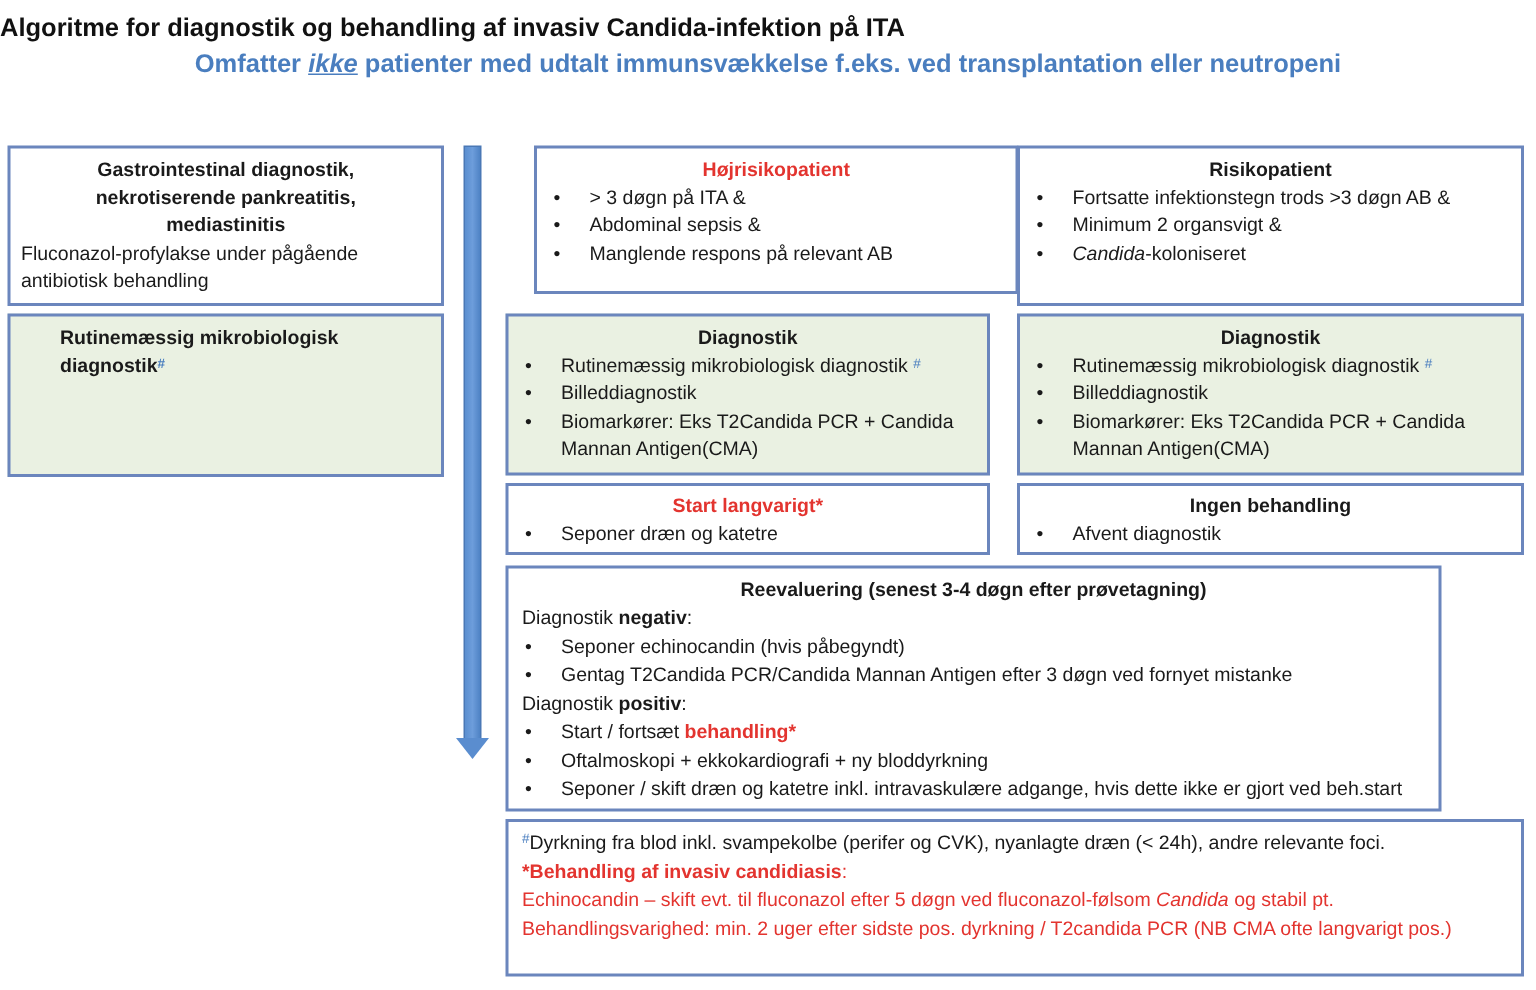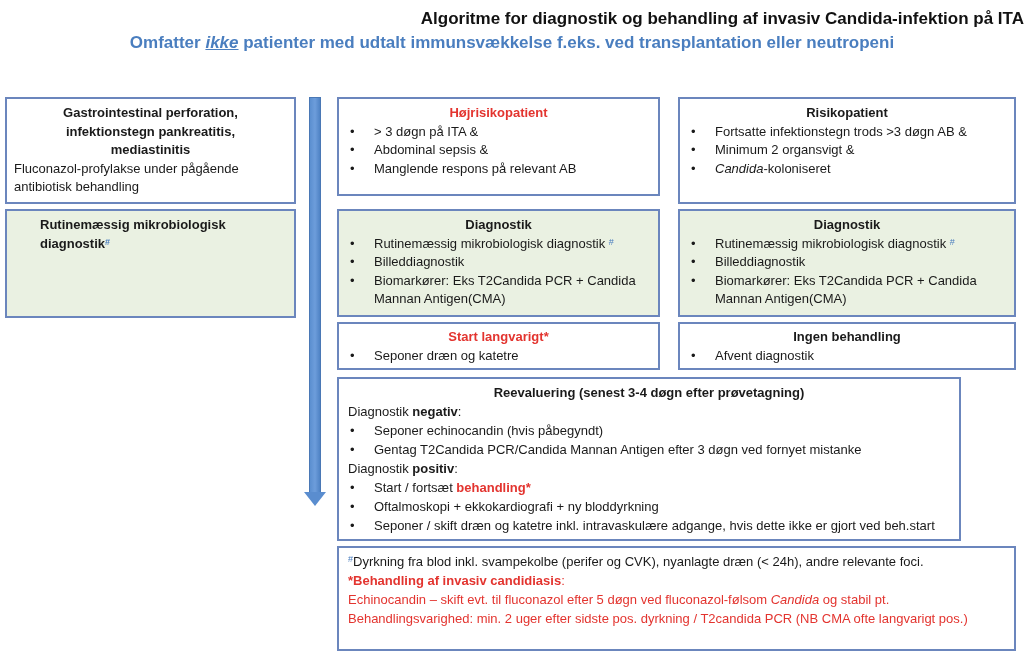--- a/index.html
+++ b/index.html
@@ -1,21 +1,21 @@
 <!DOCTYPE html>
 <html><head>
 <meta charset="utf-8">
 <style>
   html, body { margin:0; padding:0; }
   body {
     width:1024px; height:660px; background:#ffffff; position:relative; overflow:hidden;
     font-family:"Liberation Sans", sans-serif; color:#1a1a1a;
   }
   .title {
-    position:absolute; left:0; top:9px; width:1024px; text-align:right;
+    position:absolute; left:0; top:9px; width:1024px; text-align:left;
     font-weight:bold; font-size:17px; color:#111;
   }
   .subtitle {
     position:absolute; left:0; top:33px; width:1024px; text-align:center;
     font-weight:bold; font-size:17px; color:#4a7ebf;
   }
   .subtitle .em { font-style:italic; text-decoration:underline; }
   .box {
     position:absolute; box-sizing:border-box; border:2px solid #6b86bd;
     background:#fff; font-size:13px; line-height:18.5px; padding:5px 9px 4px 9px;
@@ -39,31 +39,31 @@
     border-left:11px solid transparent; border-right:11px solid transparent; border-top:14px solid #5a8dcf;
   }
 </style>
 </head>
 <body>
 
 <div class="title">Algoritme for diagnostik og behandling af invasiv Candida-infektion på ITA</div>
 <div class="subtitle"><span>Omfatter </span><span class="em">ikke</span><span> patienter med udtalt immunsvækkelse f.eks. ved transplantation eller neutropeni</span></div>
 
 <div class="box" style="left:5px;top:97px;width:291px;height:107px;">
-  <h4 style="padding:0 20px;">Gastrointestinal perforation, infektionstegn pankreatitis, mediastinitis</h4>
+  <h4 style="padding:0 20px;">Gastrointestinal diagnostik, nekrotiserende pankreatitis, mediastinitis</h4>
   <div style="margin-left:-2px;">Fluconazol-profylakse under pågående antibiotisk behandling</div>
 </div>
 <div class="box green" style="left:5px;top:209px;width:291px;height:109px;">
   <div class="bold" style="font-size:13px;padding-left:24px;"><span>Rutinemæssig mikrobiologisk diagnostik</span><span class="hash">#</span></div>
 </div>
 
 <div class="arrow-shaft"></div>
 <div class="arrow-head"></div>
 
-<div class="box" style="left:337px;top:97px;width:323px;height:99px;">
+<div class="box" style="left:356px;top:97px;width:323px;height:99px;">
   <h4 class="red">Højrisikopatient</h4>
   <ul class="b">
     <li>&gt; 3 døgn på ITA &amp;</li>
     <li>Abdominal sepsis &amp;</li>
     <li>Manglende respons på relevant AB</li>
   </ul>
 </div>
 <div class="box green" style="left:337px;top:209px;width:323px;height:108px;">
   <h4>Diagnostik</h4>
   <ul class="b">

